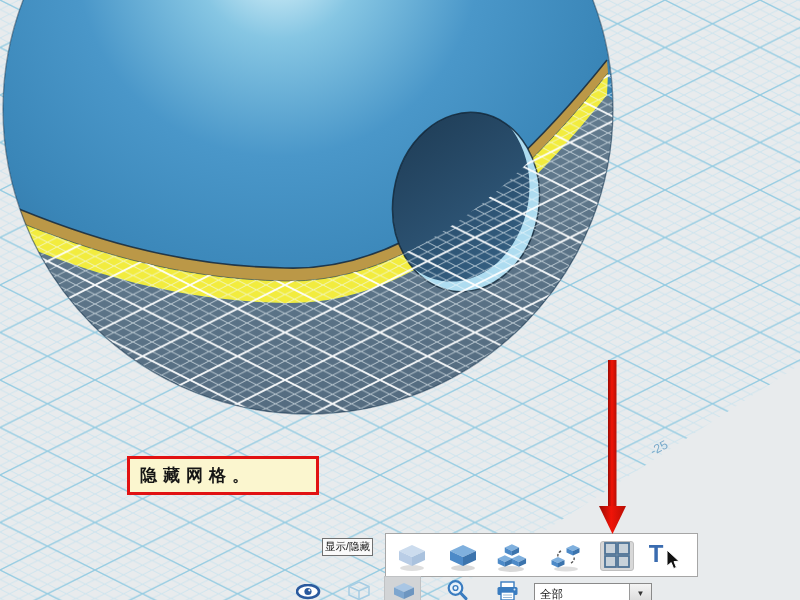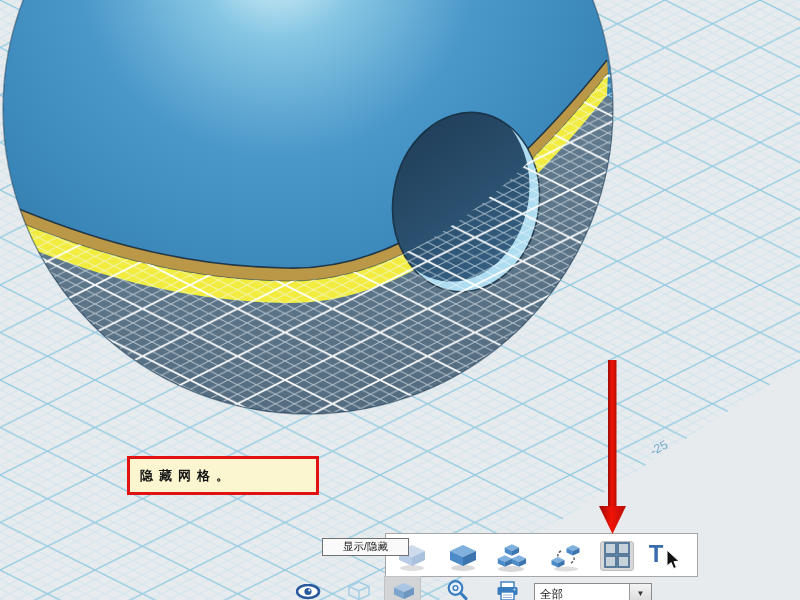--- a/index.html
+++ b/index.html
@@ -9,27 +9,27 @@
     font-family:"Liberation Sans", sans-serif;
   }
   #scene{position:absolute;left:0;top:0;z-index:0;}
   #arrow-layer{position:absolute;left:595px;top:360px;z-index:30;pointer-events:none;}
 
   
   .annotation{
     position:absolute;left:127px;top:456px;width:176px;height:33px;z-index:20;
     background:#fbf6cf;border:3px solid #e11212;
     display:flex;align-items:center;padding-left:10px;
-    font-weight:bold;font-size:13px;letter-spacing:6px;color:#151515;
+    font-weight:bold;font-size:17px;letter-spacing:6px;color:#151515;
   }
   
   .tooltip{
     position:absolute;left:322px;top:538px;z-index:25;
     background:#fafafa;border:1px solid #707070;
-    font-size:10.5px;color:#111;padding:1px 20px;white-space:nowrap;
+    font-size:10.5px;color:#111;padding:1px 2px;white-space:nowrap;
   }
   
   .panel{
     position:absolute;left:385px;top:533px;width:313px;height:44px;z-index:10;
     background:#ffffff;border:1px solid #a6a6a6;box-sizing:border-box;
   }
   .tb-icon{position:absolute;top:5px;width:36px;height:36px;}
   .tb-hover{
     position:absolute;left:214px;top:7px;width:34px;height:30px;
     background:#d8d8d8;border:1px solid #bfbfbf;border-radius:3px;box-sizing:border-box;

